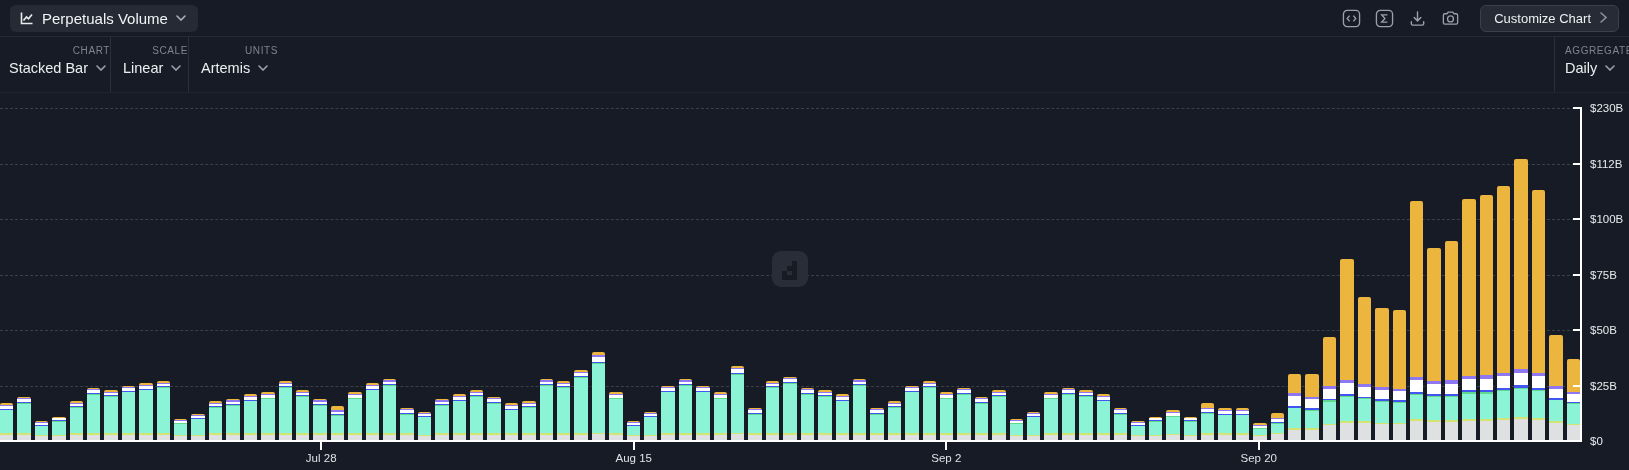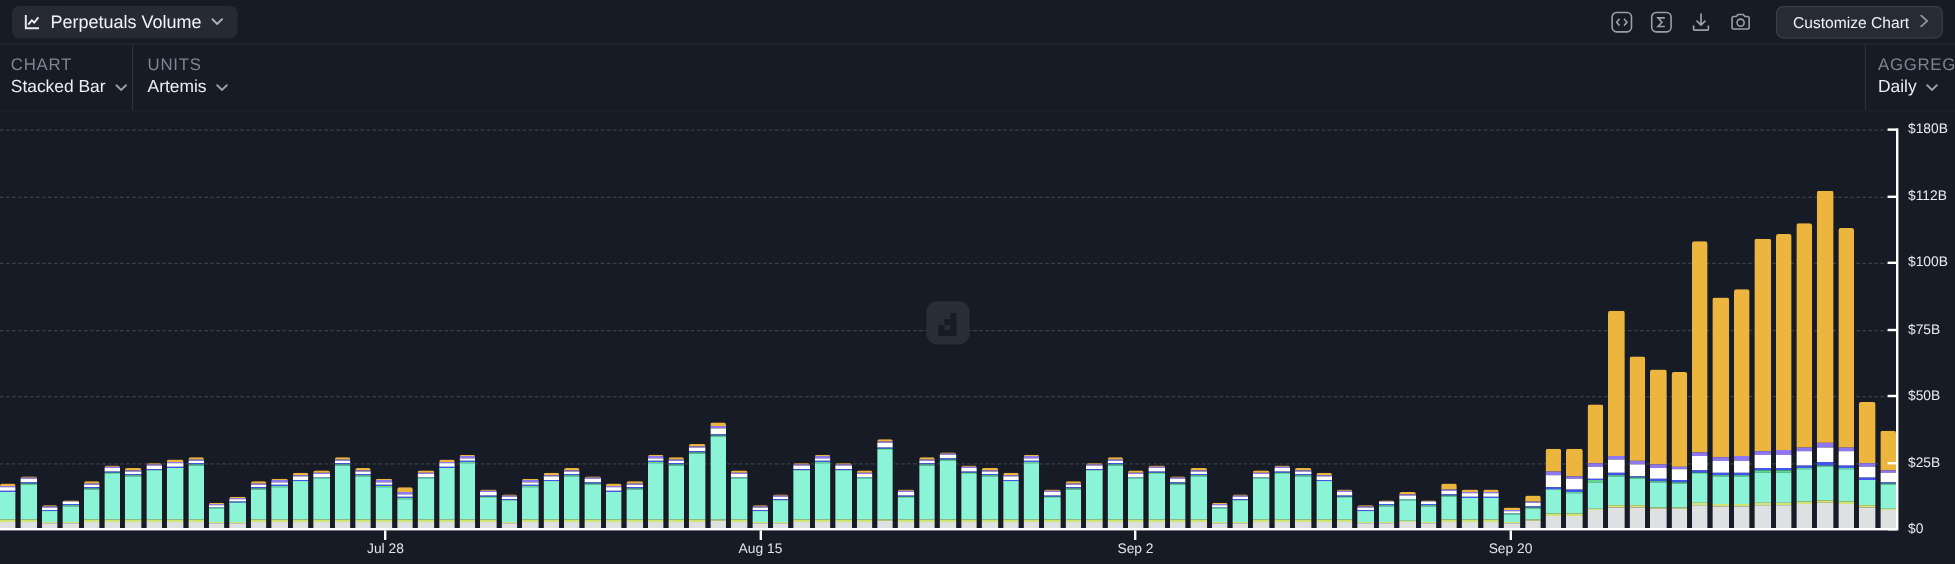--- a/index.html
+++ b/index.html
@@ -38,22 +38,22 @@
     height:57px;
     border-top:1px solid #262b34;
     border-bottom:1px solid #20242d;
     display:flex; align-items:stretch;
   }
   .ctrl {
     padding:8px 0 0 9px; cursor:pointer;
   }
   .ctrl + .ctrl { border-left:1px solid #2a2f39; }
   .ctrl .lbl {
-    font-size:14px; letter-spacing:.6px; color:#7e8490;
-    text-transform:uppercase; margin-bottom:4px;
+    font-size:10px; letter-spacing:.6px; color:#7e8490;
+    text-transform:uppercase; margin-bottom:4px;text-align:right;
   }
   .ctrl .val {
     font-size:14.5px; color:#eceef1; display:flex; align-items:center; gap:8px;
   }
   .ctrl .val svg { color:#9aa0ab; }
   .spacer { flex:1; }
   .c-chart { width:110px; }
   .c-scale { width:78px; padding-left:12px; }
   .c-units { width:90px; padding-left:12px; }
   .c-period { width:68px; border-left:1px solid #2a2f39; padding-left:10px; }
@@ -158,20 +158,29 @@
 <div class="controls">
   <div class="ctrl c-chart">
     <div class="lbl">CHART</div>
     <div class="val">
         <span>Stacked Bar</span>
       <svg width="10" height="6" viewBox="0 0 10 6" fill="none" stroke="currentColor" stroke-width="1.6" stroke-linecap="round">
           <path d="M1 1 L5 5 L9 1"></path>
         </svg>
     </div>
   </div>
+  <div class="ctrl c-scale">
+    <div class="lbl">SCALE</div>
+    <div class="val">
+        <span>Linear</span>
+      <svg width="10" height="6" viewBox="0 0 10 6" fill="none" stroke="currentColor" stroke-width="1.6" stroke-linecap="round">
+          <path d="M1 1 L5 5 L9 1"></path>
+        </svg>
+    </div>
+  </div>
   <div class="ctrl c-units">
     <div class="lbl">UNITS</div>
     <div class="val">
         <span>Artemis</span>
       <svg width="10" height="6" viewBox="0 0 10 6" fill="none" stroke="currentColor" stroke-width="1.6" stroke-linecap="round">
           <path d="M1 1 L5 5 L9 1"></path>
         </svg>
     </div>
   </div>
   <div class="spacer"></div>
@@ -1130,21 +1139,21 @@
       <div class="ylab" style="top: 292.5px;">$25B</div>
       <div class="ytick" style="top: 236px;"></div>
       <div class="ylab" style="top: 237px;">$50B</div>
       <div class="ytick" style="top: 180.5px;"></div>
       <div class="ylab" style="top: 181.5px;">$75B</div>
       <div class="ytick" style="top: 125px;"></div>
       <div class="ylab" style="top: 126px;">$100B</div>
       <div class="ytick" style="top: 69.5px;"></div>
       <div class="ylab" style="top: 70.5px;">$112B</div>
       <div class="ytick" style="top: 14px;"></div>
-      <div class="ylab" style="top: 15px;">$180B</div>
+      <div class="ylab" style="top: 15px;">$230B</div>
     </div>
   <div id="xaxis-labels">
       <div class="xtick" style="left: 321.209px;"></div>
       <div class="xlab" style="left: 321.209px;">Jul 28</div>
       <div class="xtick" style="left: 633.736px;"></div>
       <div class="xlab" style="left: 633.736px;">Aug 15</div>
       <div class="xtick" style="left: 946.264px;"></div>
       <div class="xlab" style="left: 946.264px;">Sep 2</div>
       <div class="xtick" style="left: 1258.79px;"></div>
       <div class="xlab" style="left: 1258.79px;">Sep 20</div>

